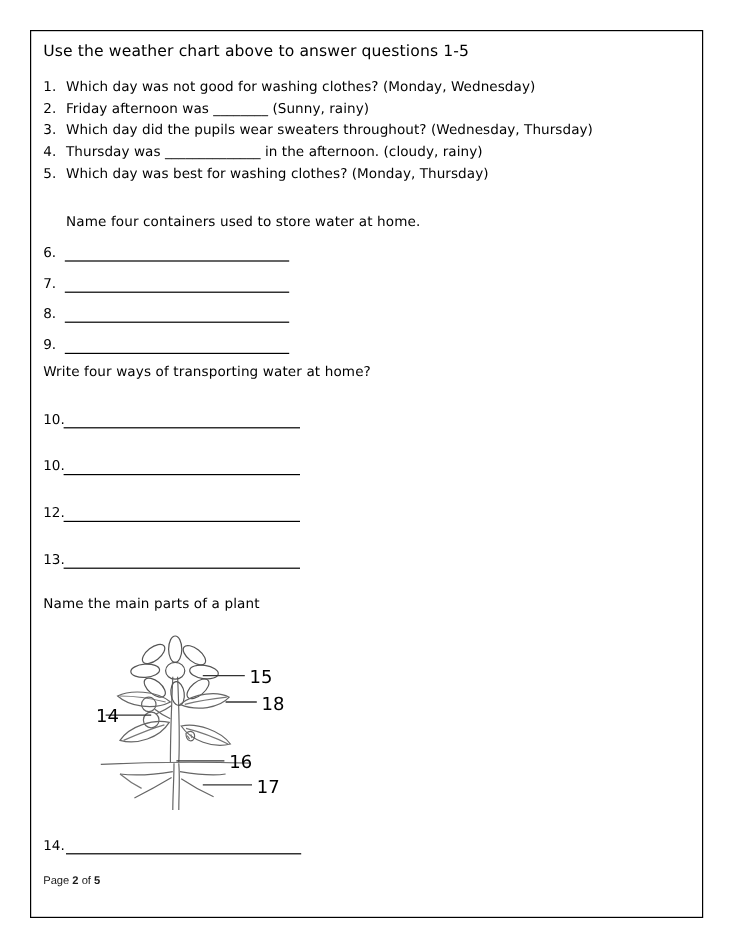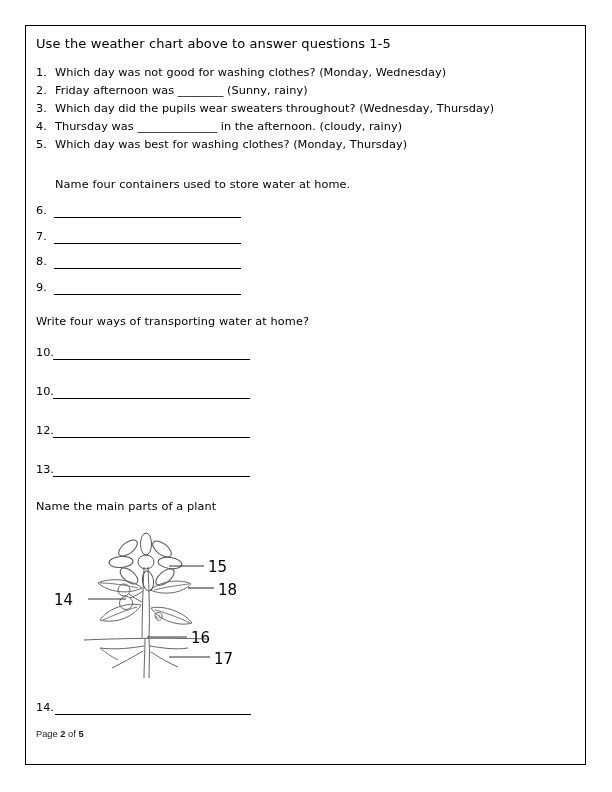--- a/index.html
+++ b/index.html
@@ -80,24 +80,23 @@
     top: 16px;
     width: 187px;
     border-bottom: 1.4px solid #000;
   }
   .blanks-6-9 {
     margin-top: 9px;
   }
   .blanks-6-9 .answer-row { height: 25.5px; }
 
   .head-transport {
-    margin-top: 12px;
   }
   .blanks-10-13 {
-    margin-top: 14px;
+    margin-top: 23px;
   }
   .blanks-10-13 .answer-row {
     height: 39px;
   }
   .blanks-10-13 .answer-row .rule {
     left: 17px;
     width: 197px;
   }
   .head-plant {
     margin-top: 1px;
@@ -117,21 +116,21 @@
   }
   .plant-label {
     position: absolute;
     font-size: 15px;
     line-height: 12px;
   }
   .lbl-15 { left: 172px; top: 41px; }
   .lbl-18 { left: 182px; top: 64px; }
   .lbl-16 { left: 155px; top: 112px; }
   .lbl-17 { left: 178px; top: 133px; }
-  .lbl-14 { left: 18px;  top: 74px; }
+  .lbl-14 { left: 44px;  top: 74px; }
 
   .final-answer {
     margin-top: 18px;
     position: relative;
     height: 22px;
     font-size: 11.3px;
   }
   .final-answer .num {
     position: absolute;
     left: 0;

